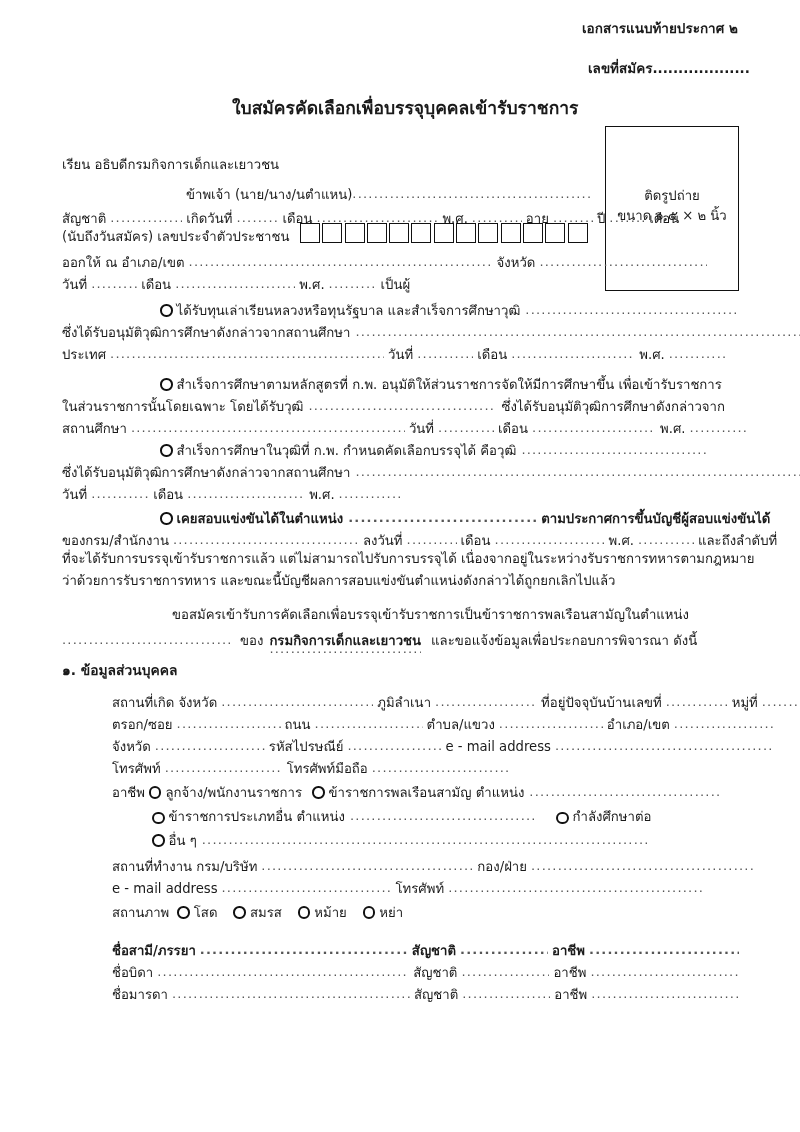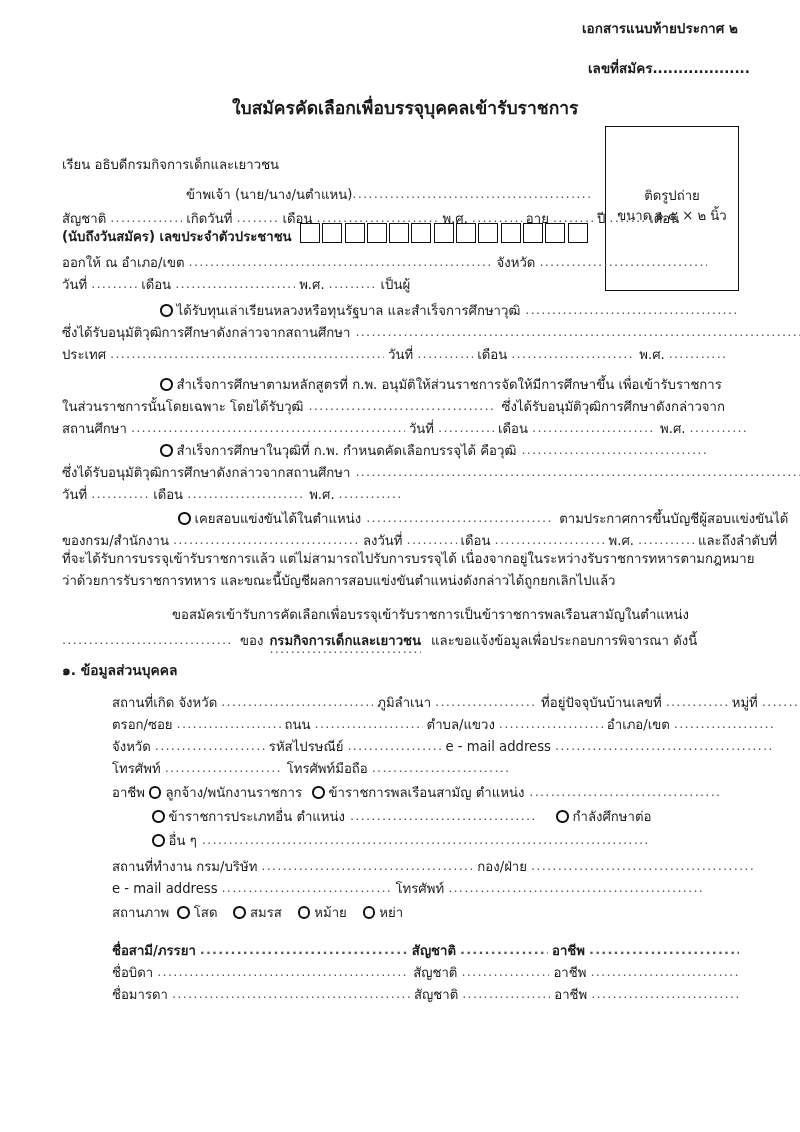--- a/index.html
+++ b/index.html
@@ -162,21 +162,21 @@
     <span class="dots" style="width:122px; margin:0 4px;"></span>
     <span>พ.ศ.</span>
     <span class="dots" style="width:50px; margin:0 4px;"></span>
     <span>อายุ</span>
     <span class="dots" style="width:40px; margin:0 4px;"></span>
     <span>ปี</span>
     <span class="dots" style="width:36px; margin:0 4px;"></span>
     <span>เดือน</span>
   </div>
 
-  <div class="t" style="left:62px; top:230px;font-weight:bold;">(นับถึงวันสมัคร) เลขประจำตัวประชาชน</div>
+  <div class="t" style="left:62px; top:230px;">(นับถึงวันสมัคร) เลขประจำตัวประชาชน</div>
   <div id="id-boxes" style="left:300px; top:223px;">
       <span class="cell"></span>
       <span class="cell"></span>
       <span class="cell"></span>
       <span class="cell"></span>
       <span class="cell"></span>
       <span class="cell"></span>
       <span class="cell"></span>
       <span class="cell"></span>
       <span class="cell"></span>
@@ -254,21 +254,21 @@
   </div>
   <div class="row" style="left:62px; top:484px;">
     <span>วันที่</span>
     <span class="dots" style="width:58px; margin:0 4px;"></span>
     <span>เดือน</span>
     <span class="dots" style="width:118px; margin:0 4px;"></span>
     <span>พ.ศ.</span>
     <span class="dots" style="width:62px; margin-left:4px;"></span>
   </div>
 
-  <div class="row" style="left:178px; top:508px;">
+  <div class="row" style="left:160px; top:508px;font-weight:bold;">
     <span class="circ circ-lg"></span>
     <span>เคยสอบแข่งขันได้ในตำแหน่ง</span>
     <span class="dots" style="width:188px; margin:0 5px;"></span>
     <span>ตามประกาศการขึ้นบัญชีผู้สอบแข่งขันได้</span>
   </div>
   <div class="row" style="left:62px; top:530px;">
     <span>ของกรม/สำนักงาน</span>
     <span class="dots" style="width:186px; margin:0 4px;"></span>
     <span>ลงวันที่</span>
     <span class="dots" style="width:50px; margin:0 4px;"></span>
@@ -334,21 +334,21 @@
 
   <div class="row" style="left:112px; top:782px;">
     <span style="margin-right:4px;">อาชีพ</span>
     <span class="circ circ-lg"></span>
     <span style="margin-right:10px;">ลูกจ้าง/พนักงานราชการ</span>
     <span class="circ circ-lg"></span>
     <span>ข้าราชการพลเรือนสามัญ ตำแหน่ง</span>
     <span class="dots" style="width:192px; margin-left:5px;"></span>
   </div>
 
-  <div class="row" style="left:152px; top:806px;">
+  <div class="row" style="left:152px; top:806px;align-items:center;">
     <span class="circ circ-lg"></span>
     <span>ข้าราชการประเภทอื่น ตำแหน่ง</span>
     <span class="dots" style="width:188px; margin:0 18px 0 5px;"></span>
     <span class="circ circ-lg"></span>
     <span>กำลังศึกษาต่อ</span>
   </div>
 
   <div class="row" style="left:112px; top:856px;">
     <span>สถานที่ทำงาน กรม/บริษัท</span>
     <span class="dots" style="width:212px; margin:0 4px;"></span>

